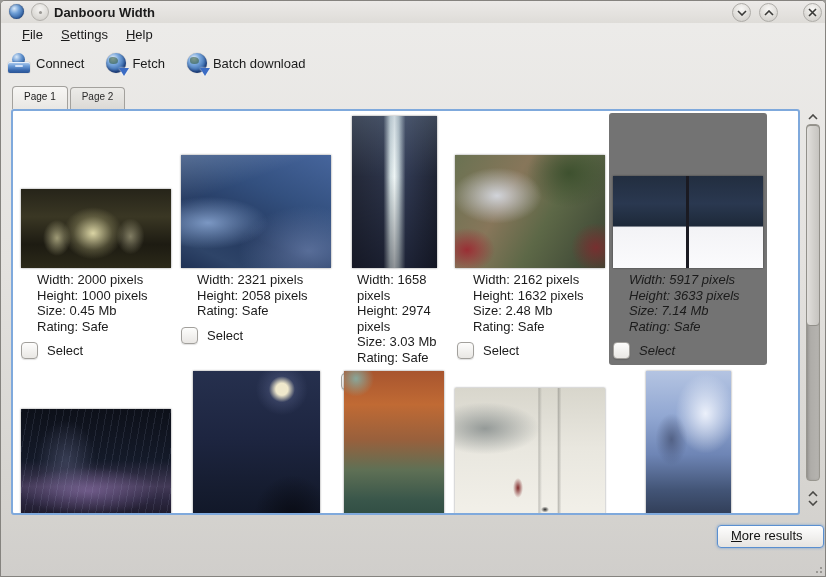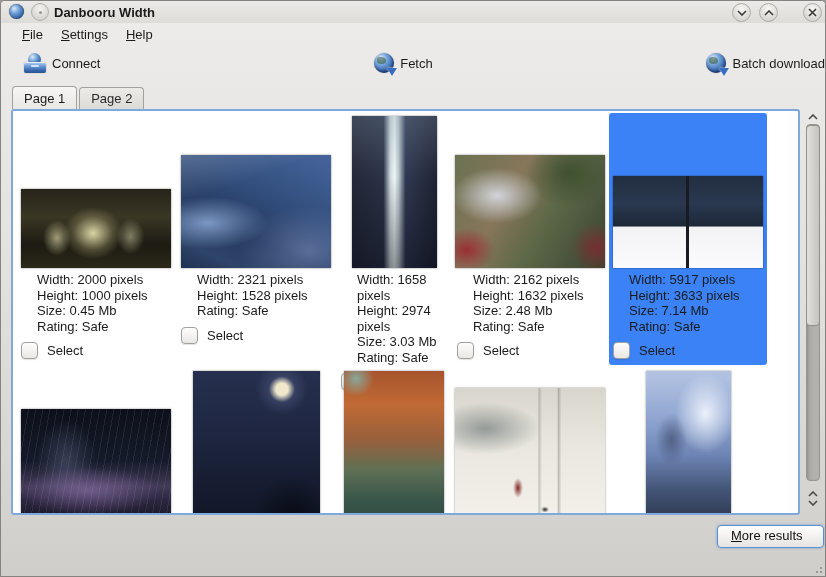--- a/index.html
+++ b/index.html
@@ -27,53 +27,53 @@
     background:radial-gradient(circle at 50% 30%,#f8f7f5,#dedcd8 60%,#cccac6);
     border:1px solid #aeaca8;display:flex;align-items:center;justify-content:center;}
   .win-btn svg{display:block;}
   .btn-min{left:731px;} .btn-max{left:758px;} .btn-close{left:802px;}
   
   .menubar{position:absolute;top:22px;left:0;right:0;height:24px;display:flex;padding-left:12px;}
   .menu-item{padding:4px 9px 3px 9px;font-size:13px;cursor:default;}
   .mn{text-decoration:underline;}
   
   .toolbar{position:absolute;top:46px;left:0;right:0;height:32px;display:flex;align-items:center;
-    padding-left:23px;gap:22px;justify-content:space-between;}
+    padding-left:7px;gap:22px;}
   .tool-btn{display:flex;align-items:center;gap:6px;font-size:13px;}
   .icon-globe{position:relative;width:20px;height:20px;border-radius:50%;
     background:radial-gradient(circle at 35% 28%,#eaf3fc 0%,#7aa8dd 30%,#2f62a8 70%,#1c4076 100%);
     box-shadow:inset -1px -2px 3px rgba(0,0,40,.45),0 0 1px rgba(0,0,0,.4);}
   .icon-globe .cont{position:absolute;left:3px;top:4px;width:9px;height:7px;border-radius:40% 60% 50% 50%;
     background:rgba(40,80,50,.55);}
   .dl-arrow{position:absolute;right:-3px;bottom:-3px;width:0;height:0;
     border-left:5px solid transparent;border-right:5px solid transparent;border-top:8px solid #3b6cc4;
     filter:drop-shadow(0 0 1px #fff);}
   .icon-drawer{position:relative;width:22px;height:20px;}
   .icon-drawer .globe-back{position:absolute;left:4px;top:0;width:13px;height:13px;border-radius:50%;
     background:radial-gradient(circle at 35% 30%,#d9e9f9,#5d8fcc 45%,#24508c 85%);}
   .icon-drawer .box{position:absolute;left:0;bottom:0;width:22px;height:11px;border-radius:2px;
     background:linear-gradient(180deg,#b9d2f0 0%,#6f9fd9 35%,#3767ad 75%,#2a5494 100%);
     box-shadow:inset 0 1px 0 rgba(255,255,255,.7),0 0 1px rgba(0,0,20,.5);}
   .icon-drawer .box::after{content:"";position:absolute;left:7px;top:3px;width:8px;height:2px;border-radius:1px;
     background:rgba(230,240,255,.85);}
   
   .tabbar{position:absolute;top:85px;left:11px;height:23px;display:flex;align-items:flex-end;}
-  .tab{height:23px;padding:4px 11px 3px 11px;font-size:13px;border:1px solid #a3a19d;border-bottom:none;
+  .tab{height:23px;padding:4px 11px 3px 11px;font-size:10px;border:1px solid #a3a19d;border-bottom:none;
     border-radius:4px 4px 0 0;background:linear-gradient(180deg,#f7f6f4,#e9e7e4);}
   .tab.active{position:relative;z-index:2;}
   .tab.inactive{height:22px;padding-top:3px;margin-left:2px;
     background:linear-gradient(180deg,#ecebe8,#dcdad6);color:#2a2a2a;}
   
   .frame{position:absolute;left:10px;top:108px;width:789px;height:406px;background:#ffffff;
     border:2px solid #7fa9dc;border-radius:3px;overflow:hidden;z-index:1;}
   .grid{position:relative;width:100%;height:100%;}
   .cell{position:absolute;top:2px;height:252px;}
   .c1{left:4px;width:158px;} .c2{left:164px;width:158px;} .c3{left:324px;width:114px;}
   .c4{left:440px;width:154px;} .c5{left:596px;width:158px;}
-  .cell.highlight{background:#3b82f6;border-radius:3px;}
+  .cell.highlight{background:#737373;border-radius:3px;font-style:italic;}
   .thumbbox{height:155px;display:flex;align-items:flex-end;justify-content:center;}
   .thumb{box-shadow:0 0 2px rgba(0,0,0,.45);}
   .info{margin:4px 0 0 20px;font-size:13px;line-height:15.5px;color:#1b1b1b;}
   .selectrow{margin:8px 0 0 4px;display:flex;align-items:center;gap:9px;font-size:13px;}
   .checkbox{width:17px;height:17px;border:1px solid #a2a09c;border-radius:4px;
     background:linear-gradient(180deg,#fdfdfc,#e9e7e4);box-shadow:0 1px 1px rgba(0,0,0,.12);}
   .cell2{position:absolute;top:257px;height:155px;display:flex;align-items:flex-end;justify-content:center;}
   
   .scrollbar{position:absolute;left:802px;top:108px;width:20px;height:406px;display:flex;
     flex-direction:column;align-items:center;}
@@ -175,21 +175,21 @@
           <span>Select</span>
         </div>
       </div>
 
       <div class="cell c2">
         <div class="thumbbox">
             <div class="thumb" style="width:150px;height:113px;background:linear-gradient(160deg,rgba(255,255,255,0.18) 0%,rgba(255,255,255,0) 30%),radial-gradient(ellipse 60px 26px at 18% 60%,rgba(145,175,220,0.8),rgba(0,0,0,0) 100%),radial-gradient(ellipse 70px 45px at 85% 85%,rgba(120,140,185,0.6),rgba(0,0,0,0) 100%),linear-gradient(205deg,#46659c 0%,#33507f 35%,#24395f 65%,#2e4468 85%,#1f3154 100%)"></div>
           </div>
         <div class="info">
           <div>Width: 2321 pixels</div>
-          <div>Height: 1528 pixels</div>
+          <div>Height: 2058 pixels</div>
           <div>Rating: Safe</div>
         </div>
         <div class="selectrow">
           <div class="checkbox"></div>
           <span>Select</span>
         </div>
       </div>
 
       <div class="cell c3">
         <div class="thumbbox">

